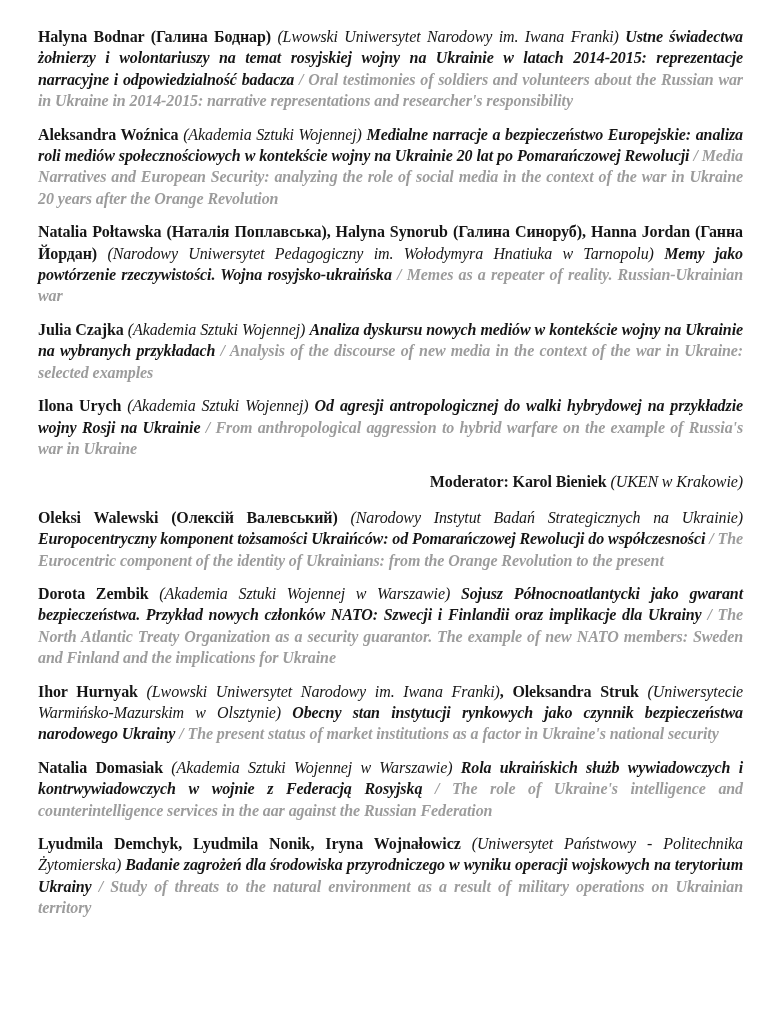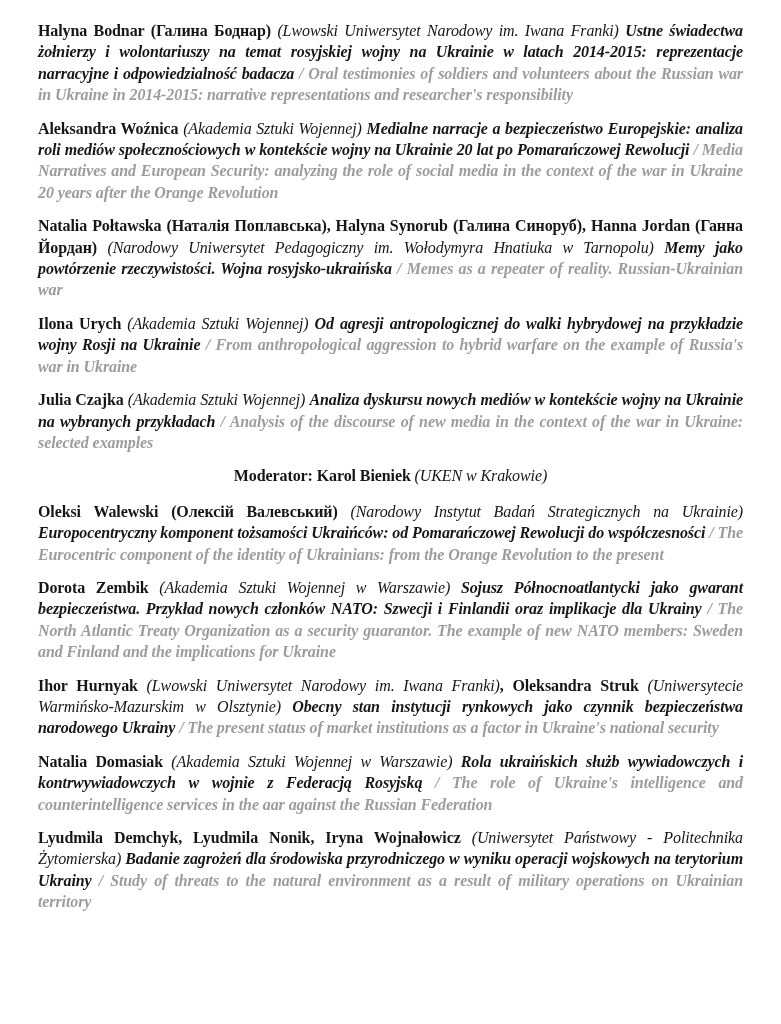--- a/index.html
+++ b/index.html
@@ -8,45 +8,45 @@
     --red:#e73c2b;
   }
   html,body{margin:0;padding:0;background:#ffffff;}
   body{
     width:781px;height:1024px;overflow:hidden;
     font-family:"Liberation Serif","DejaVu Serif",serif;
   }
   .page{
     box-sizing:border-box;
     width:781px;height:1024px;
-    padding:20px 38px 0 38px;
+    padding:26px 38px 0 38px;
     color:var(--text);
     font-size:16px;
     line-height:21.4px;
     letter-spacing:-0.1px;
   }
   .block{margin:0 0 12px 0;text-align:justify;}
   .block.session-header{margin-top:17px;margin-bottom:13px;text-align:left;}
-  .block.moderator{text-align:center;margin-bottom:14px;}
+  .block.moderator{text-align:right;margin-bottom:14px;}
   .run-name{font-weight:700;font-style:normal;color:var(--text);}
   .run-affiliation{font-weight:400;font-style:italic;color:var(--text);}
   .run-title-pl{font-weight:700;font-style:italic;color:var(--text);}
   .run-title-en{font-weight:700;font-style:italic;color:var(--muted);}
   .run-header{font-weight:700;font-style:normal;color:var(--red);}
 </style>
 </head>
 <body>
 
 <div class="page">
   <div id="program-list">
       <p class="block entry"><span class="run-name">Halyna Bodnar (Галина Боднар) </span><span class="run-affiliation">(Lwowski Uniwersytet Narodowy im. Iwana Franki) </span><span class="run-title-pl">Ustne świadectwa żołnierzy i wolontariuszy na temat rosyjskiej wojny na Ukrainie w latach 2014-2015: reprezentacje narracyjne i odpowiedzialność badacza</span><span class="run-title-en"> / Oral testimonies of soldiers and volunteers about the Russian war in Ukraine in 2014-2015: narrative representations and researcher's responsibility</span></p>
       <p class="block entry"><span class="run-name">Aleksandra Woźnica </span><span class="run-affiliation">(Akademia Sztuki Wojennej) </span><span class="run-title-pl">Medialne narracje a bezpieczeństwo Europejskie: analiza roli mediów społecznościowych w kontekście wojny na Ukrainie 20 lat po Pomarańczowej Rewolucji</span><span class="run-title-en"> / Media Narratives and European Security: analyzing the role of social media in the context of the war in Ukraine 20 years after the Orange Revolution</span></p>
       <p class="block entry"><span class="run-name">Natalia Połtawska (Наталія Поплавська), Halyna Synorub (Галина Синоруб), Hanna Jordan (Ганна Йордан) </span><span class="run-affiliation">(Narodowy Uniwersytet Pedagogiczny im. Wołodymyra Hnatiuka w Tarnopolu) </span><span class="run-title-pl">Memy jako powtórzenie rzeczywistości. Wojna rosyjsko-ukraińska</span><span class="run-title-en"> / Memes as a repeater of reality. Russian-Ukrainian war</span></p>
+      <p class="block entry"><span class="run-name">Julia Czajka </span><span class="run-affiliation">(Akademia Sztuki Wojennej) </span><span class="run-title-pl">Analiza dyskursu nowych mediów w kontekście wojny na Ukrainie na wybranych przykładach</span><span class="run-title-en"> / Analysis of the discourse of new media in the context of the war in Ukraine: selected examples</span></p>
       <p class="block entry"><span class="run-name">Ilona Urych </span><span class="run-affiliation">(Akademia Sztuki Wojennej) </span><span class="run-title-pl">Od agresji antropologicznej do walki hybrydowej na przykładzie wojny Rosji na Ukrainie</span><span class="run-title-en"> / From anthropological aggression to hybrid warfare on the example of Russia's war in Ukraine</span></p>
-      <p class="block entry"><span class="run-name">Julia Czajka </span><span class="run-affiliation">(Akademia Sztuki Wojennej) </span><span class="run-title-pl">Analiza dyskursu nowych mediów w kontekście wojny na Ukrainie na wybranych przykładach</span><span class="run-title-en"> / Analysis of the discourse of new media in the context of the war in Ukraine: selected examples</span></p>
       <p class="block moderator"><span class="run-name">Moderator: Karol Bieniek </span><span class="run-affiliation">(UKEN w Krakowie)</span></p>
       <p class="block entry"><span class="run-name">Oleksi Walewski (Олексій Валевський) </span><span class="run-affiliation">(Narodowy Instytut Badań Strategicznych na Ukrainie) </span><span class="run-title-pl">Europocentryczny komponent tożsamości Ukraińców: od Pomarańczowej Rewolucji do współczesności</span><span class="run-title-en"> / The Eurocentric component of the identity of Ukrainians: from the Orange Revolution to the present</span></p>
       <p class="block entry"><span class="run-name">Dorota Zembik </span><span class="run-affiliation">(Akademia Sztuki Wojennej w Warszawie) </span><span class="run-title-pl">Sojusz Północnoatlantycki jako gwarant bezpieczeństwa. Przykład nowych członków NATO: Szwecji i Finlandii oraz implikacje dla Ukrainy</span><span class="run-title-en"> / The North Atlantic Treaty Organization as a security guarantor. The example of new NATO members: Sweden and Finland and the implications for Ukraine</span></p>
       <p class="block entry"><span class="run-name">Ihor Hurnyak </span><span class="run-affiliation">(Lwowski Uniwersytet Narodowy im. Iwana Franki)</span><span class="run-name">, Oleksandra Struk </span><span class="run-affiliation">(Uniwersytecie Warmińsko-Mazurskim w Olsztynie) </span><span class="run-title-pl">Obecny stan instytucji rynkowych jako czynnik bezpieczeństwa narodowego Ukrainy</span><span class="run-title-en"> / The present status of market institutions as a factor in Ukraine's national security</span></p>
       <p class="block entry"><span class="run-name">Natalia Domasiak </span><span class="run-affiliation">(Akademia Sztuki Wojennej w Warszawie) </span><span class="run-title-pl">Rola ukraińskich służb wywiadowczych i kontrwywiadowczych w wojnie z Federacją Rosyjską</span><span class="run-title-en"> / The role of Ukraine's intelligence and counterintelligence services in the aar against the Russian Federation</span></p>
       <p class="block entry"><span class="run-name">Lyudmila Demchyk, Lyudmila Nonik, Iryna Wojnałowicz </span><span class="run-affiliation">(Uniwersytet Państwowy - Politechnika Żytomierska) </span><span class="run-title-pl">Badanie zagrożeń dla środowiska przyrodniczego w wyniku operacji wojskowych na terytorium Ukrainy</span><span class="run-title-en"> / Study of threats to the natural environment as a result of military operations on Ukrainian territory</span></p>
     </div>
 </div>
 
 </body></html>

